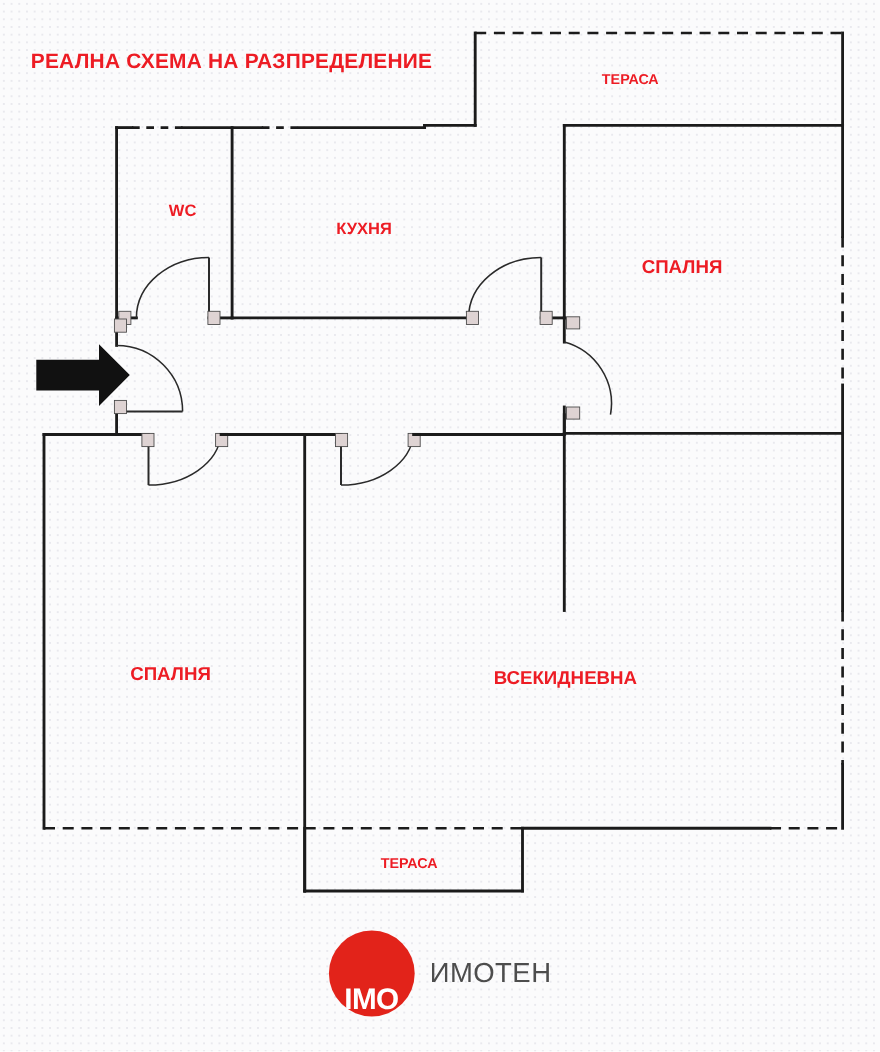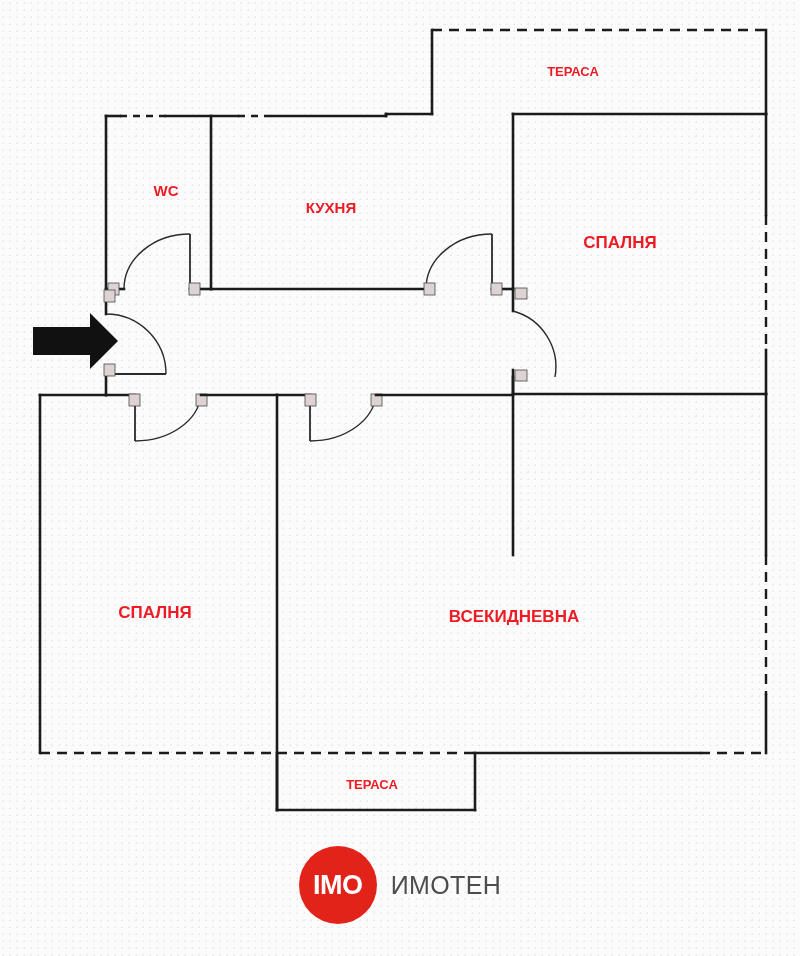--- a/index.html
+++ b/index.html
@@ -91,21 +91,21 @@
     align-items: center;
     justify-content: center;
     gap: 14px;
   }
   #logo-mark {
     width: 78px;
     height: 78px;
     border-radius: 50%;
     background: #e2231a;
     display: flex;
-    align-items: center;
+    align-items: flex-end;
     justify-content: center;
   }
   #logo-mark-text {
     color: #ffffff;
     font-size: 27px;
     font-weight: bold;
     letter-spacing: -0.5px;
     font-family: "Liberation Sans", sans-serif;
   }
   #logo-words {
@@ -119,20 +119,21 @@
     font-weight: normal;
     letter-spacing: 0.4px;
     font-family: "Liberation Sans", sans-serif;
   }
 </style>
 </head>
 <body>
 
 <div id="page">
 
+  <div id="plan-title">РЕАЛНА СХЕМА НА РАЗПРЕДЕЛЕНИЕ</div>
 
   <svg id="floorplan-svg" width="800" height="840" viewBox="0 0 800 840">
 
     <path class="wall" d="M 432,30 L 432,114"></path>
 
     <path class="wall-dash" d="M 432,30 L 766,30"></path>
 
     <path class="wall" d="M 766,30 L 766,114"></path>
 
     <path class="wall" d="M 386,114 L 432,114"></path>

